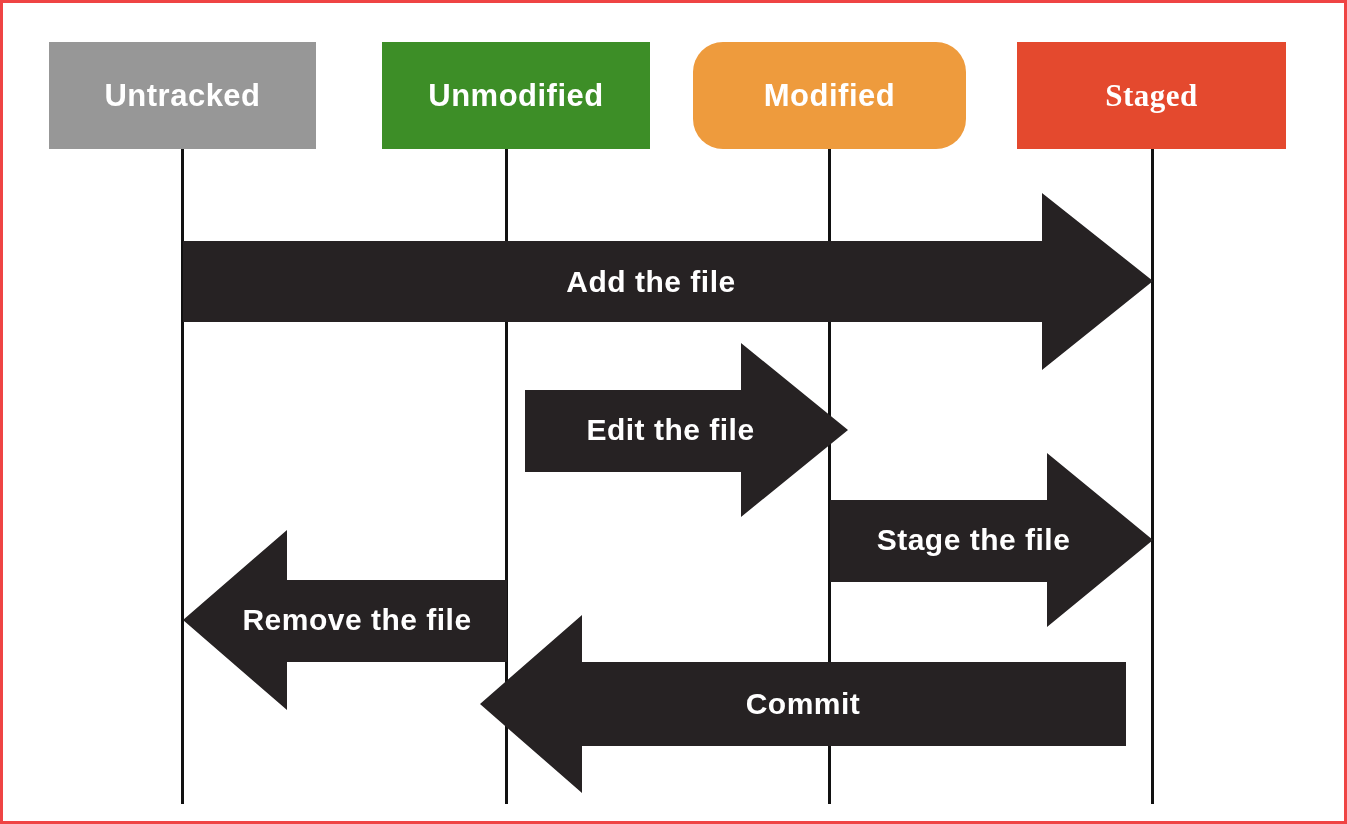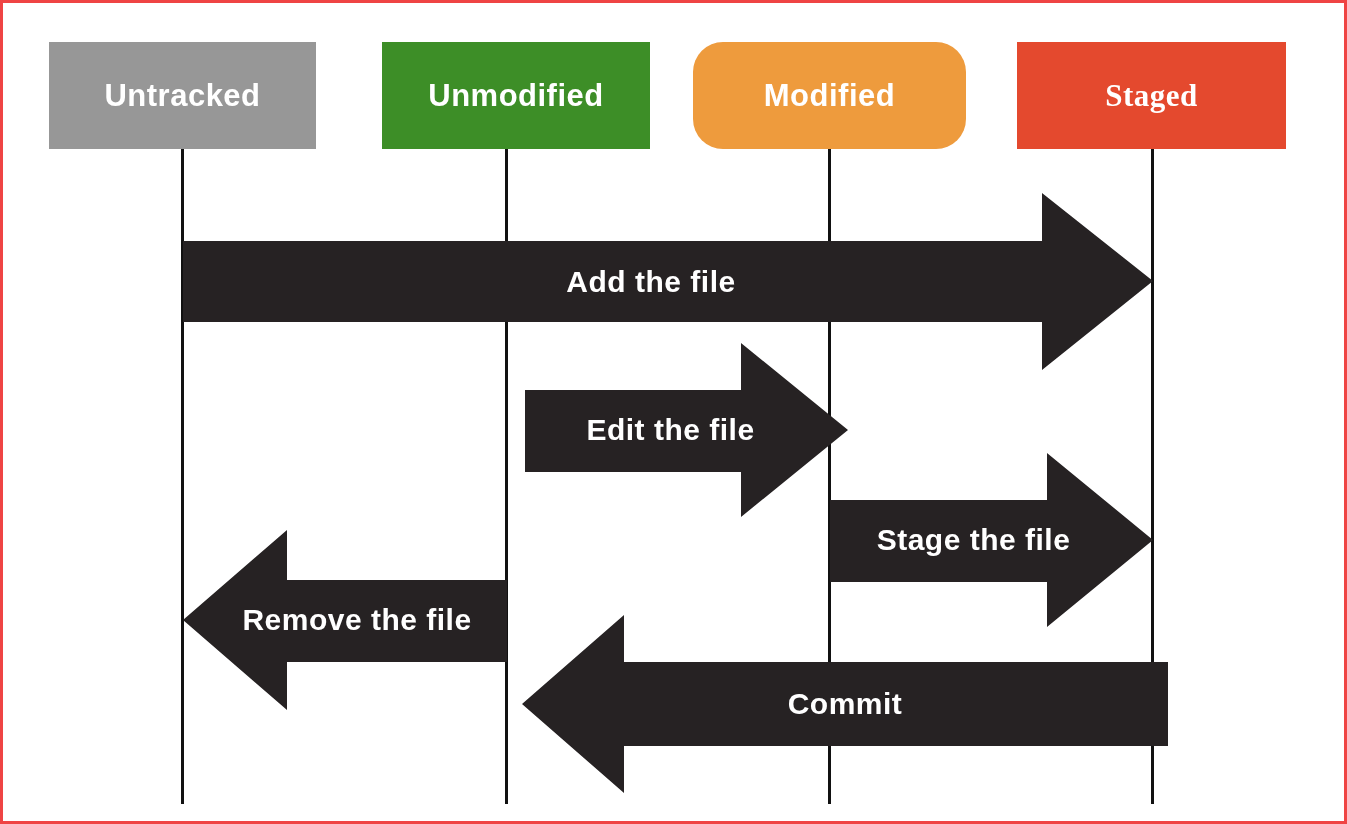--- a/index.html
+++ b/index.html
@@ -94,21 +94,21 @@
   }
   .arrow-stage .arrow-label { transform: translateX(-18px); }
 
   .arrow-remove { left: 180px; top: 527px; width: 324px; height: 180px; }
   .arrow-remove .arrow-shape {
     clip-path: polygon(104px 0, 104px 50px, 324px 50px, 324px 132px,
                        104px 132px, 104px 180px, 0 90px);
   }
   .arrow-remove .arrow-label { transform: translateX(12px); }
 
-  .arrow-commit { left: 519px; top: 612px; width: 646px; height: 178px; }
+  .arrow-commit { left: 477px; top: 612px; width: 646px; height: 178px; }
   .arrow-commit .arrow-shape {
     clip-path: polygon(102px 0, 102px 47px, 646px 47px, 646px 131px,
                        102px 131px, 102px 178px, 0 89px);
   }
 </style>
 </head>
 <body>
 
 <div class="canvas">
 

